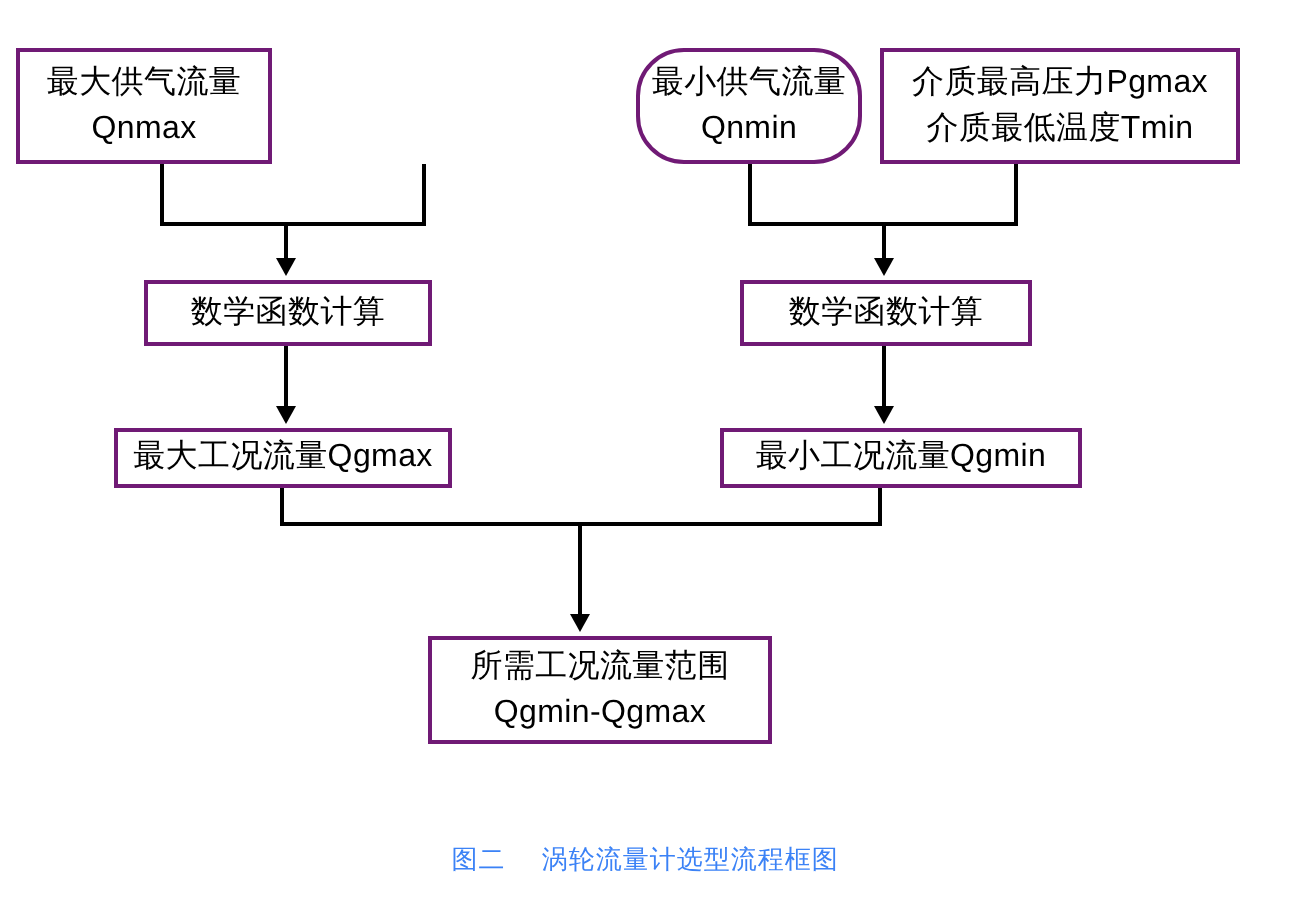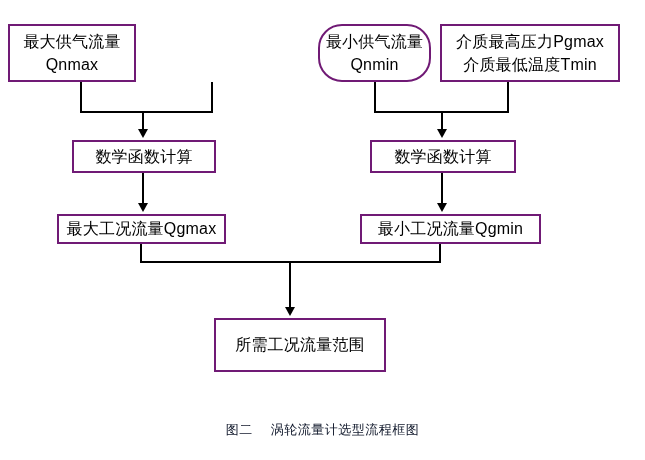--- a/index.html
+++ b/index.html
@@ -100,21 +100,21 @@
   #bm-ah { left: 285px; top: 307px; }
 
   
   #caption {
     position: absolute;
     left: 0;
     top: 421px;
     width: 645px;
     text-align: center;
     font-size: 13px;
-    color: #0f172a;
+    color: #3b82f6;
     letter-spacing: 0.5px;
   }
   #caption .cap-num { margin-right: 14px; }
 </style>
 </head>
 <body>
 
 <div id="canvas">
 
   <div class="node" id="box-qnmax">
@@ -144,20 +144,21 @@
   <div class="node" id="box-qgmax">
     <span class="ln">最大工况流量Qgmax</span>
   </div>
 
   <div class="node" id="box-qgmin">
     <span class="ln">最小工况流量Qgmin</span>
   </div>
 
   <div class="node" id="box-range">
     <span class="ln">所需工况流量范围</span>
+    <span class="ln">Qgmin-Qgmax</span>
   </div>
 
   <div class="vline" id="lm-v1"></div>
   <div class="vline" id="lm-v2"></div>
   <div class="hline" id="lm-bar"></div>
   <div class="vline" id="lm-v3"></div>
   <div class="arrowhead" id="lm-ah"></div>
 
   <div class="vline" id="rm-v1"></div>
   <div class="vline" id="rm-v2"></div>

